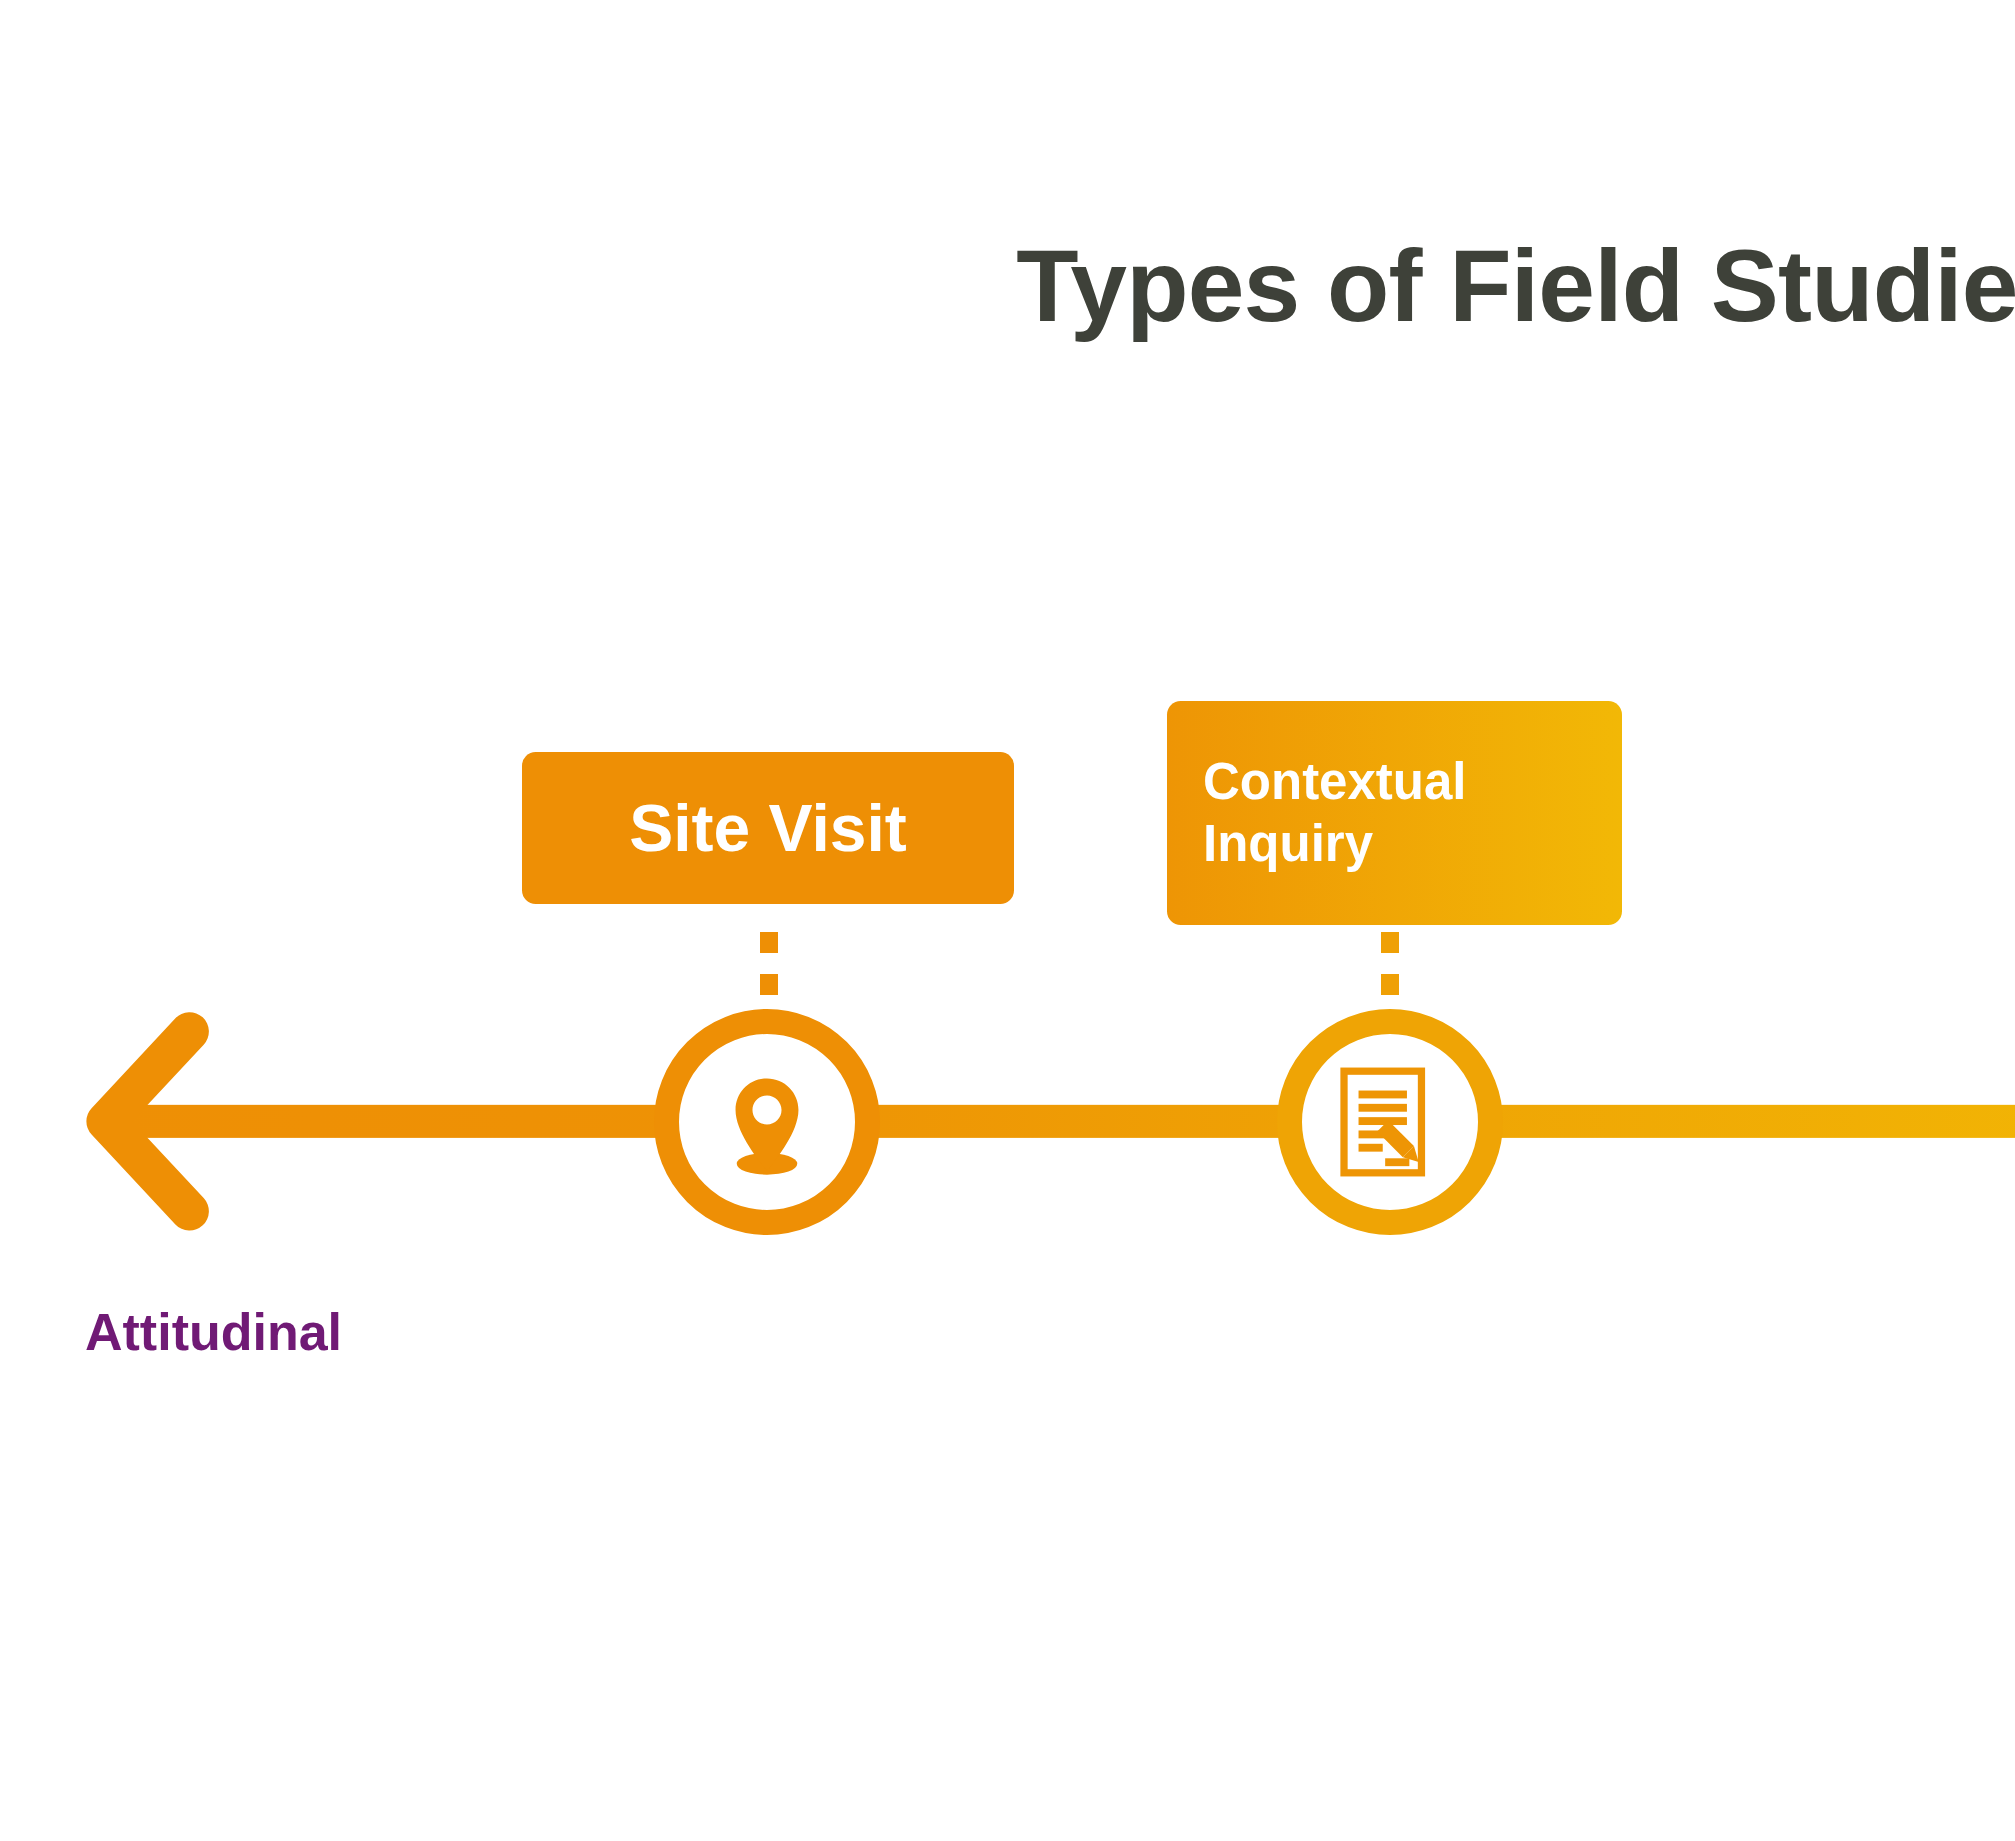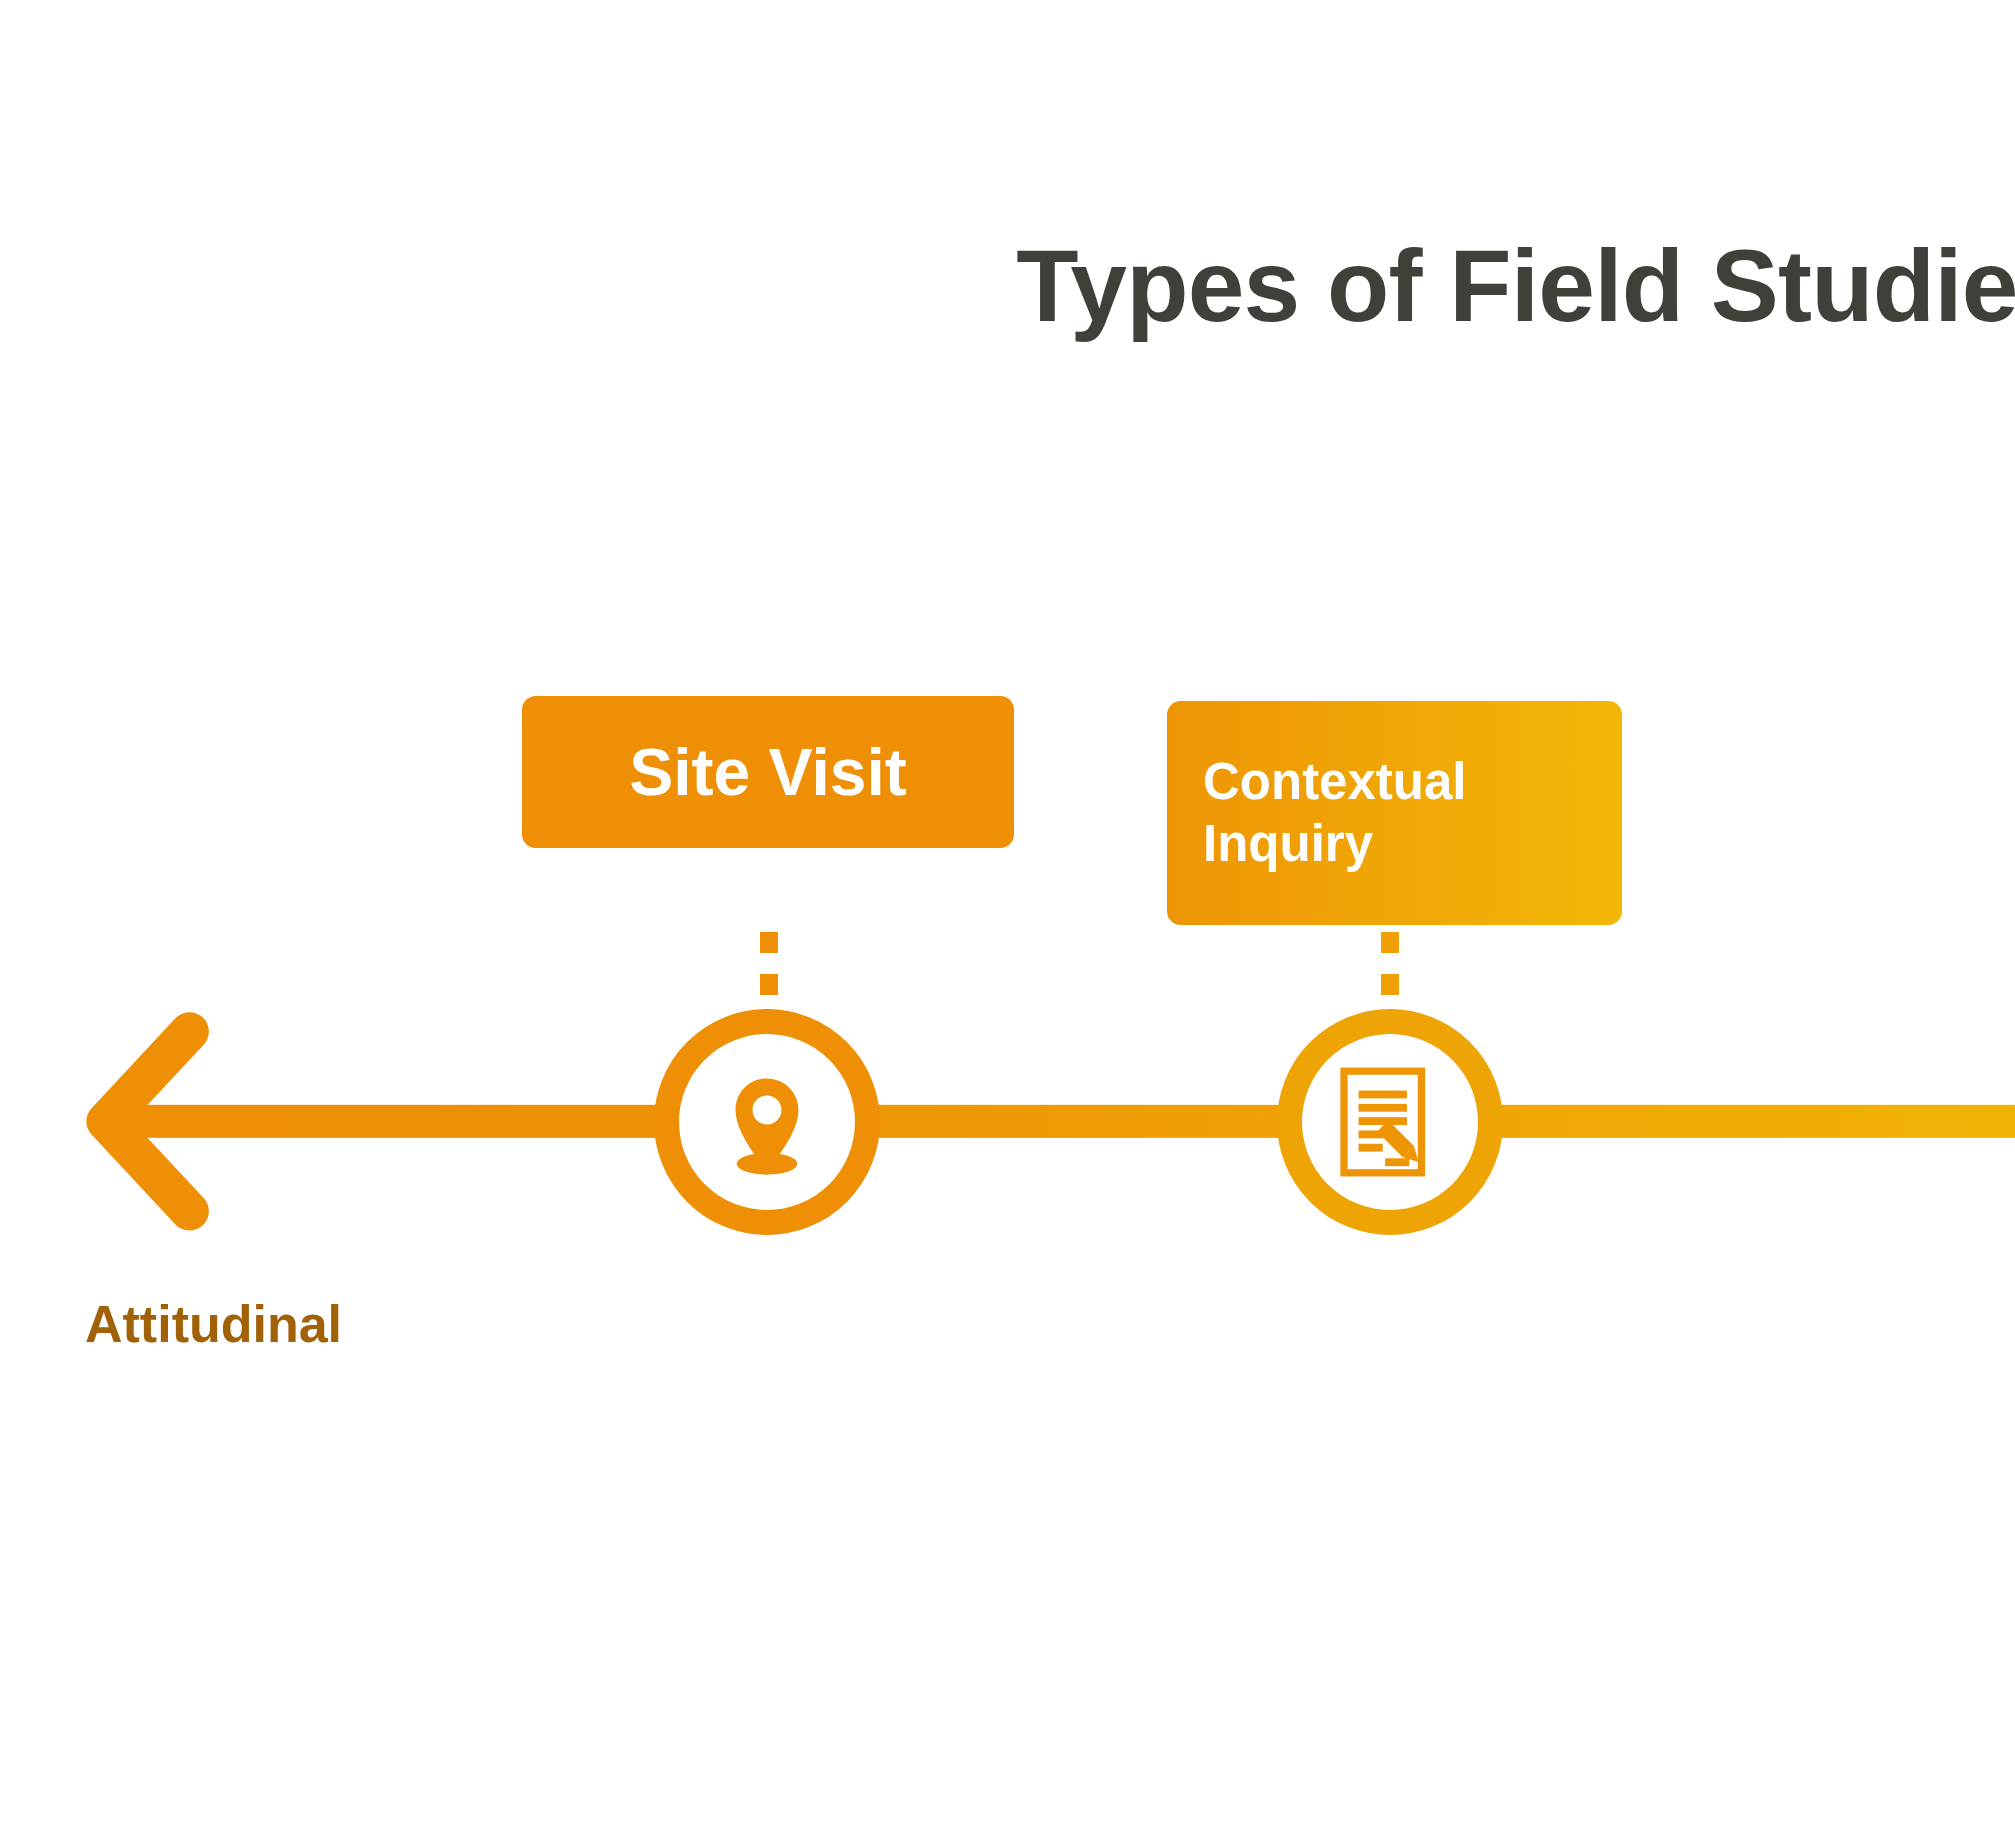--- a/index.html
+++ b/index.html
@@ -55,21 +55,21 @@
     font-weight: 700;
     line-height: 1.22;
   }
   .label-box .line {
     display: block;
     white-space: nowrap;
   }
 
   #label-box-0 {
     left: 522px;
-    top: 696px;
+    top: 752px;
     width: 492px;
     height: 152px;
     background: #EE8F05;
     align-items: center;
     text-align: center;
     font-size: 66px;
   }
   #label-box-1 {
     left: 1167px;
     top: 701px;
@@ -115,22 +115,23 @@
     transform: translate(-50%, -50%);
     width: 121px;
     height: 121px;
   }
 
   
   .end-label {
     position: absolute;
     font-size: 52px;
     font-weight: 700;
-    color: #a16207;
+    color: #701a75;
     white-space: nowrap;
+    margin-top: 8px;
   }
   #end-label-left { left: 85px; top: 1294px; }
 </style>
 </head>
 <body>
 
 <div id="page">
 
   <div id="page-title">Types of Field Studies</div>
 

